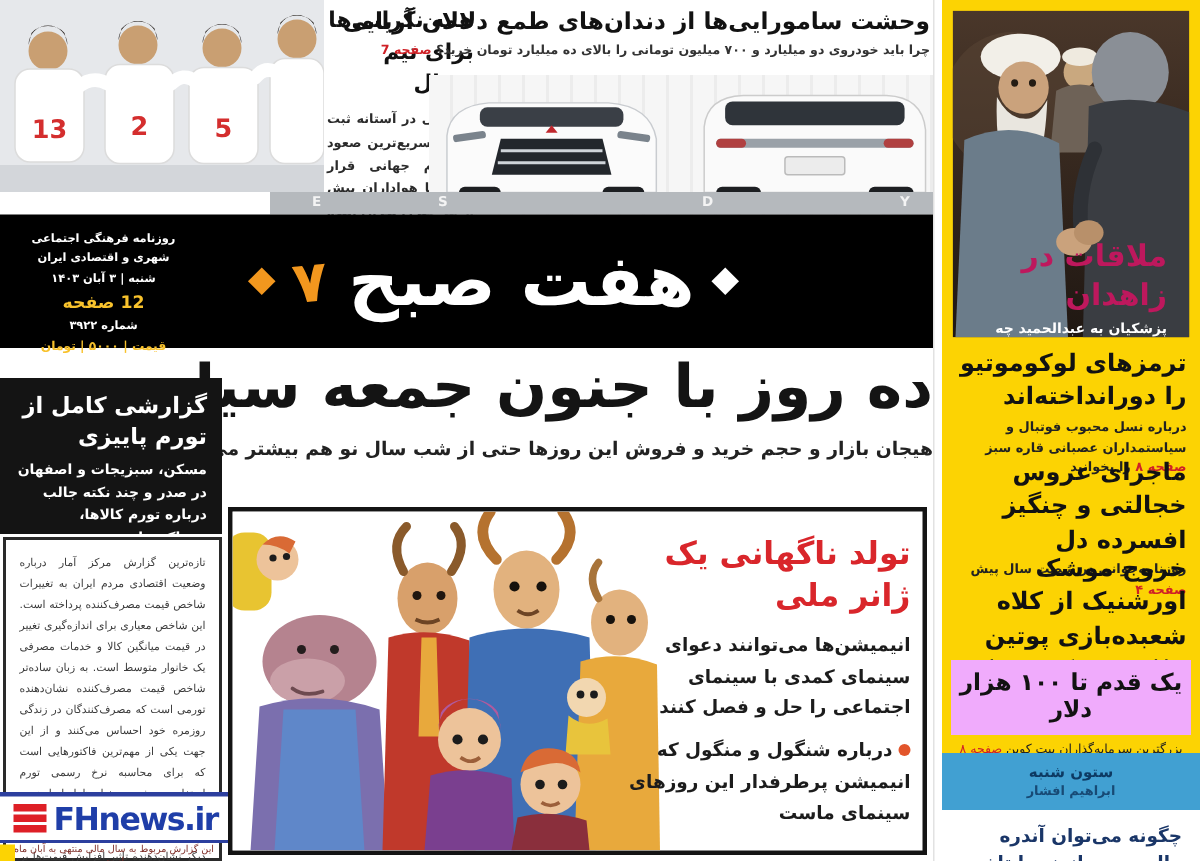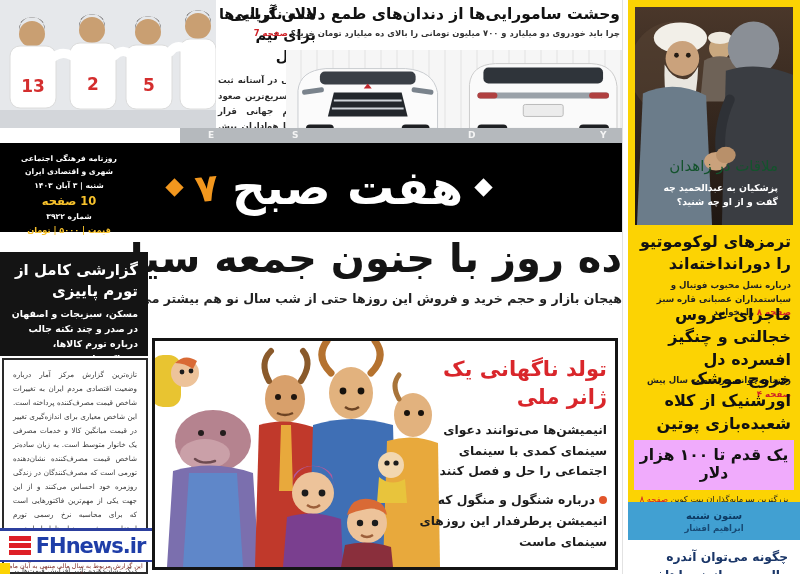--- a/index.html
+++ b/index.html
@@ -74,21 +74,21 @@
   .cartoon-text p { margin-top:8px; font-size:12.3px; font-weight:700; color:#1c1c1c; line-height:1.7; }
   .bullet { display:inline-block; width:8px; height:8px; border-radius:50%; background:#e2552b; margin-left:4px; }
 
   
   .divider { left:622px; top:0; width:6px; height:574px; background:#fff; border-left:1px solid #e2e2e2; }
 
   
   .sidebar { right:0; top:0; width:172px; height:502px; background:#fcd303; }
   .sb-photo { position:absolute; left:7px; right:7px; top:7px; height:218px; overflow:hidden; }
   .sb-caption { position:absolute; left:7px; right:7px; top:150px; text-align:right; padding:0 8px; }
-  .sb-caption .cap-title { font-size:15px; font-weight:400; color:#14532d; line-height:1.3; }
+  .sb-caption .cap-title { font-size:20px; font-weight:700; color:#be185d; line-height:1.3; }
   .sb-caption .cap-sub { margin-top:4px; font-size:9.3px; font-weight:700; color:#fff; line-height:1.6; }
   .sb-article { position:absolute; left:8px; right:9px; text-align:right; }
   .sb-article h2 { font-size:16px; font-weight:900; color:#121212; line-height:1.4; }
   .sb-article p { margin-top:3px; font-size:8.6px; font-weight:700; color:#222; line-height:1.6; }
   .bitcoin-box { position:absolute; left:6px; right:6px; top:440px; height:50px; background:#f0abfc;
     text-align:center; padding-top:6px; }
   .bitcoin-box h2 { font-size:15.5px; font-weight:900; color:#121212; }
   .bitcoin-box p { margin-top:12px; font-size:8.4px; font-weight:400; color:#222; }
   .column-strip { right:0; top:502px; width:172px; height:38px; background:#41a0d2;
     display:flex; flex-direction:column; align-items:center; justify-content:center; }
@@ -174,21 +174,21 @@
     <span style="left:112px">S</span>
     <span style="left:288px">D</span>
     <span style="left:420px">Y</span>
   </div>
 
   <div class="abs masthead">
     <div class="mh-info">
       <div class="l">روزنامه فرهنگی اجتماعی</div>
       <div class="l">شهری و اقتصادی ایران</div>
       <div class="l">شنبه | ۳ آبان ۱۴۰۳</div>
-      <div class="pages">10 صفحه</div>
+      <div class="pages">12 صفحه</div>
       <div class="l">شماره ۳۹۲۲</div>
       <div class="price">قیمت | ۵۰۰۰ | تومان</div>
     </div>
     <div class="mh-logo">
       <span class="diamond"></span>
       <span class="logo-text">هفت صبح</span>
       <span class="seven">۷</span>
       <span class="diamond orange"></span>
     </div>
   </div>

